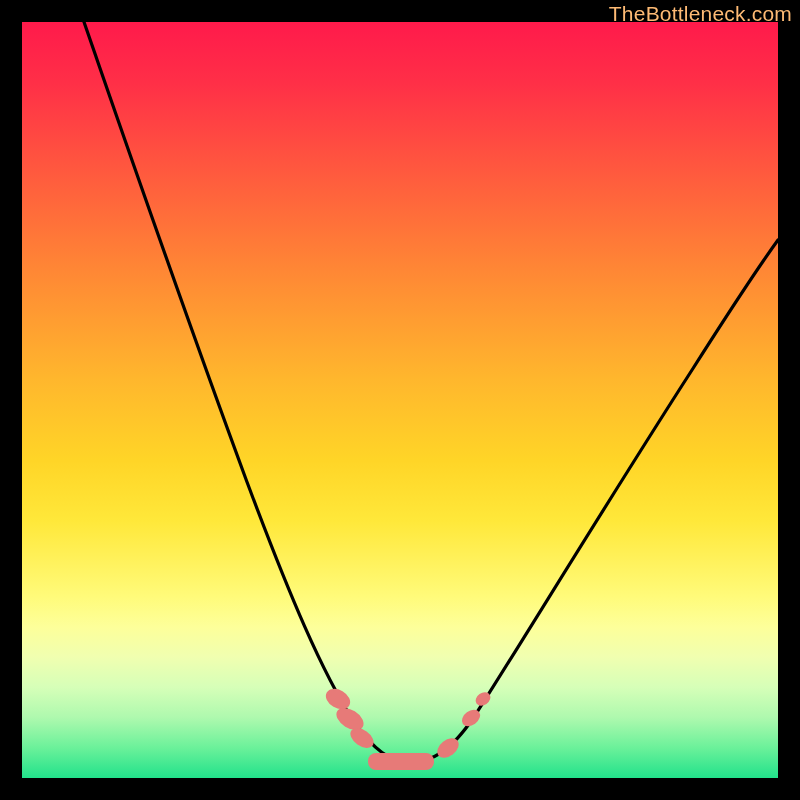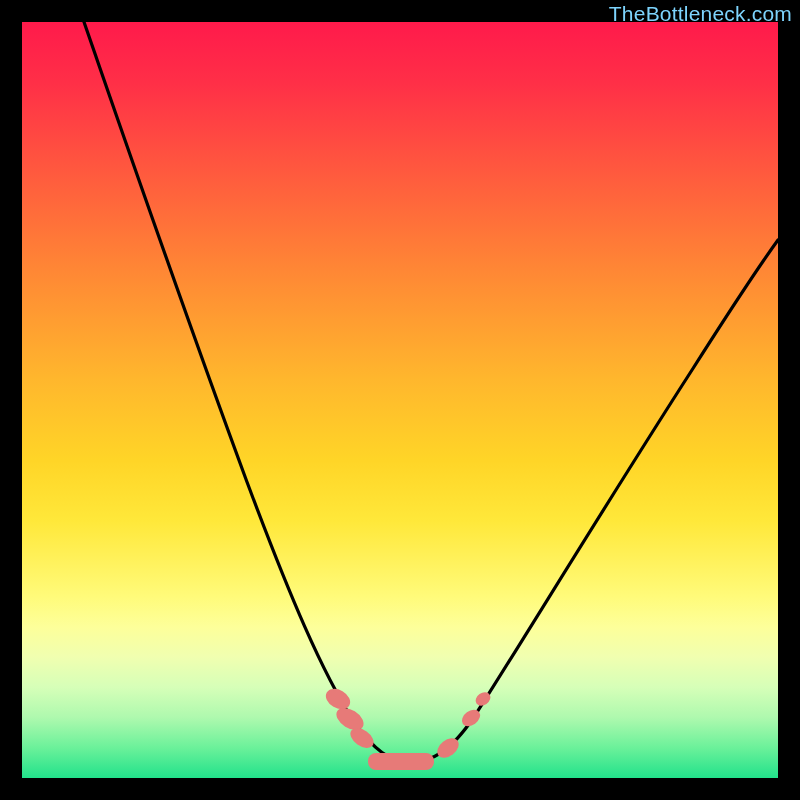--- a/index.html
+++ b/index.html
@@ -42,21 +42,21 @@
       #d6ffb8 88%,
       #aef9ae 92%,
       #6bf19a 96%,
       #22e28b 100%
     );
   }
   .watermark {
     position: absolute;
     top: 2px;
     right: 8px;
-    color: #7dd3fc;
+    color: #fdba74;
     font-size: 21px;
     font-weight: 500;
     letter-spacing: 0.2px;
   }
   svg.curves {
     position: absolute;
     top: 0;
     left: 0;
     width: 756px;
     height: 756px;

